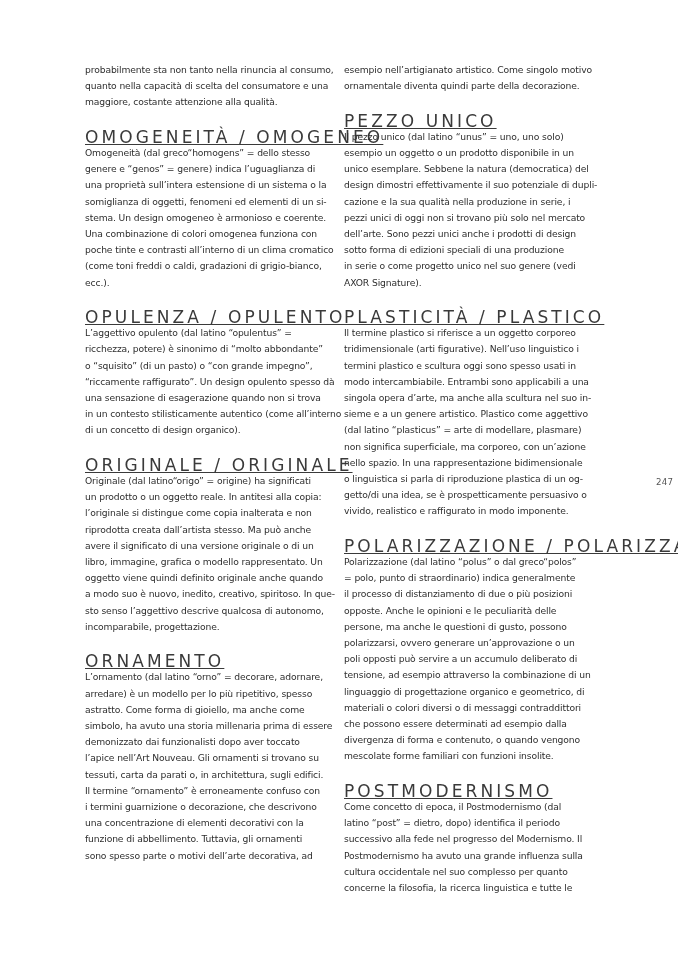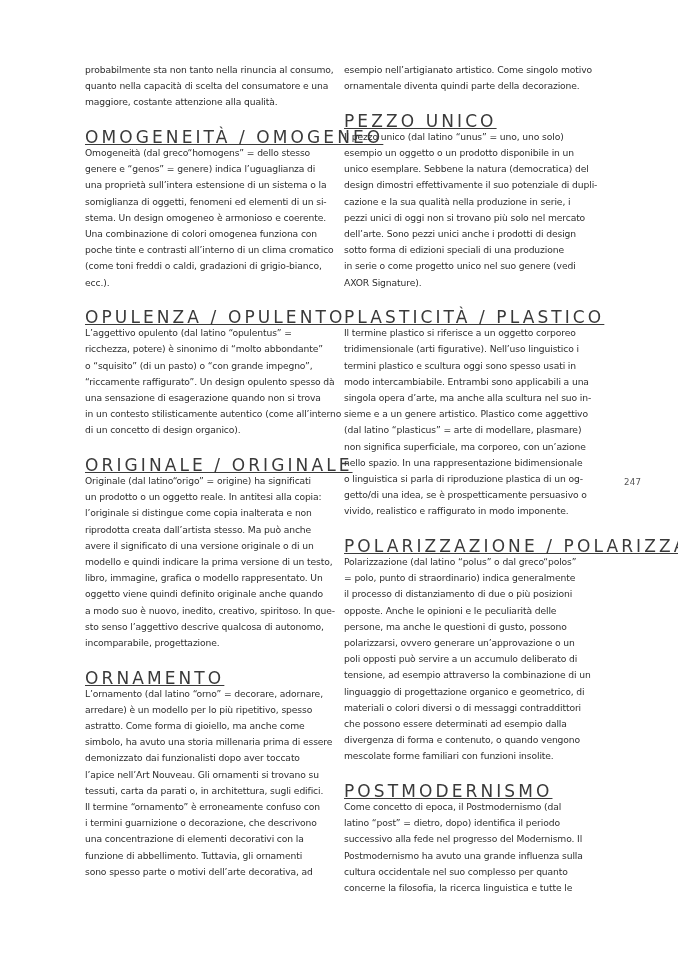--- a/index.html
+++ b/index.html
@@ -45,21 +45,21 @@
     letter-spacing: 3.1px;
     white-space: nowrap;
     color: #3a3a3a;
     margin-top: 2px;
     text-decoration: underline;
   }
   .section { display: block; }
   .gap { display: block; height: 16.5px; }
   .page-number {
     position: absolute;
-    left: 624px;
+    left: 656px;
     top: 477px;
     font-size: 8.6px;
     color: #555555;
     letter-spacing: 0.3px;
   }
 </style>
 </head>
 <body>
 
 <div class="page">
@@ -98,21 +98,20 @@
     </div>
     <span class="gap"></span>
 
     <div class="section">
       <span class="heading">ORIGINALE / ORIGINALE</span>
       <span class="line">Originale (dal latino“origo” = origine) ha significati</span>
       <span class="line">un prodotto o un oggetto reale. In antitesi alla copia:</span>
       <span class="line">l’originale si distingue come copia inalterata e non</span>
       <span class="line">riprodotta creata dall’artista stesso. Ma può anche</span>
       <span class="line">avere il significato di una versione originale o di un</span>
-      <span class="line">modello e quindi indicare la prima versione di un testo,</span>
       <span class="line">libro, immagine, grafica o modello rappresentato. Un</span>
       <span class="line">oggetto viene quindi definito originale anche quando</span>
       <span class="line">a modo suo è nuovo, inedito, creativo, spiritoso. In que-</span>
       <span class="line">sto senso l’aggettivo descrive qualcosa di autonomo,</span>
       <span class="line">incomparabile, progettazione.</span>
     </div>
     <span class="gap"></span>
 
     <div class="section">
       <span class="heading">ORNAMENTO</span>

